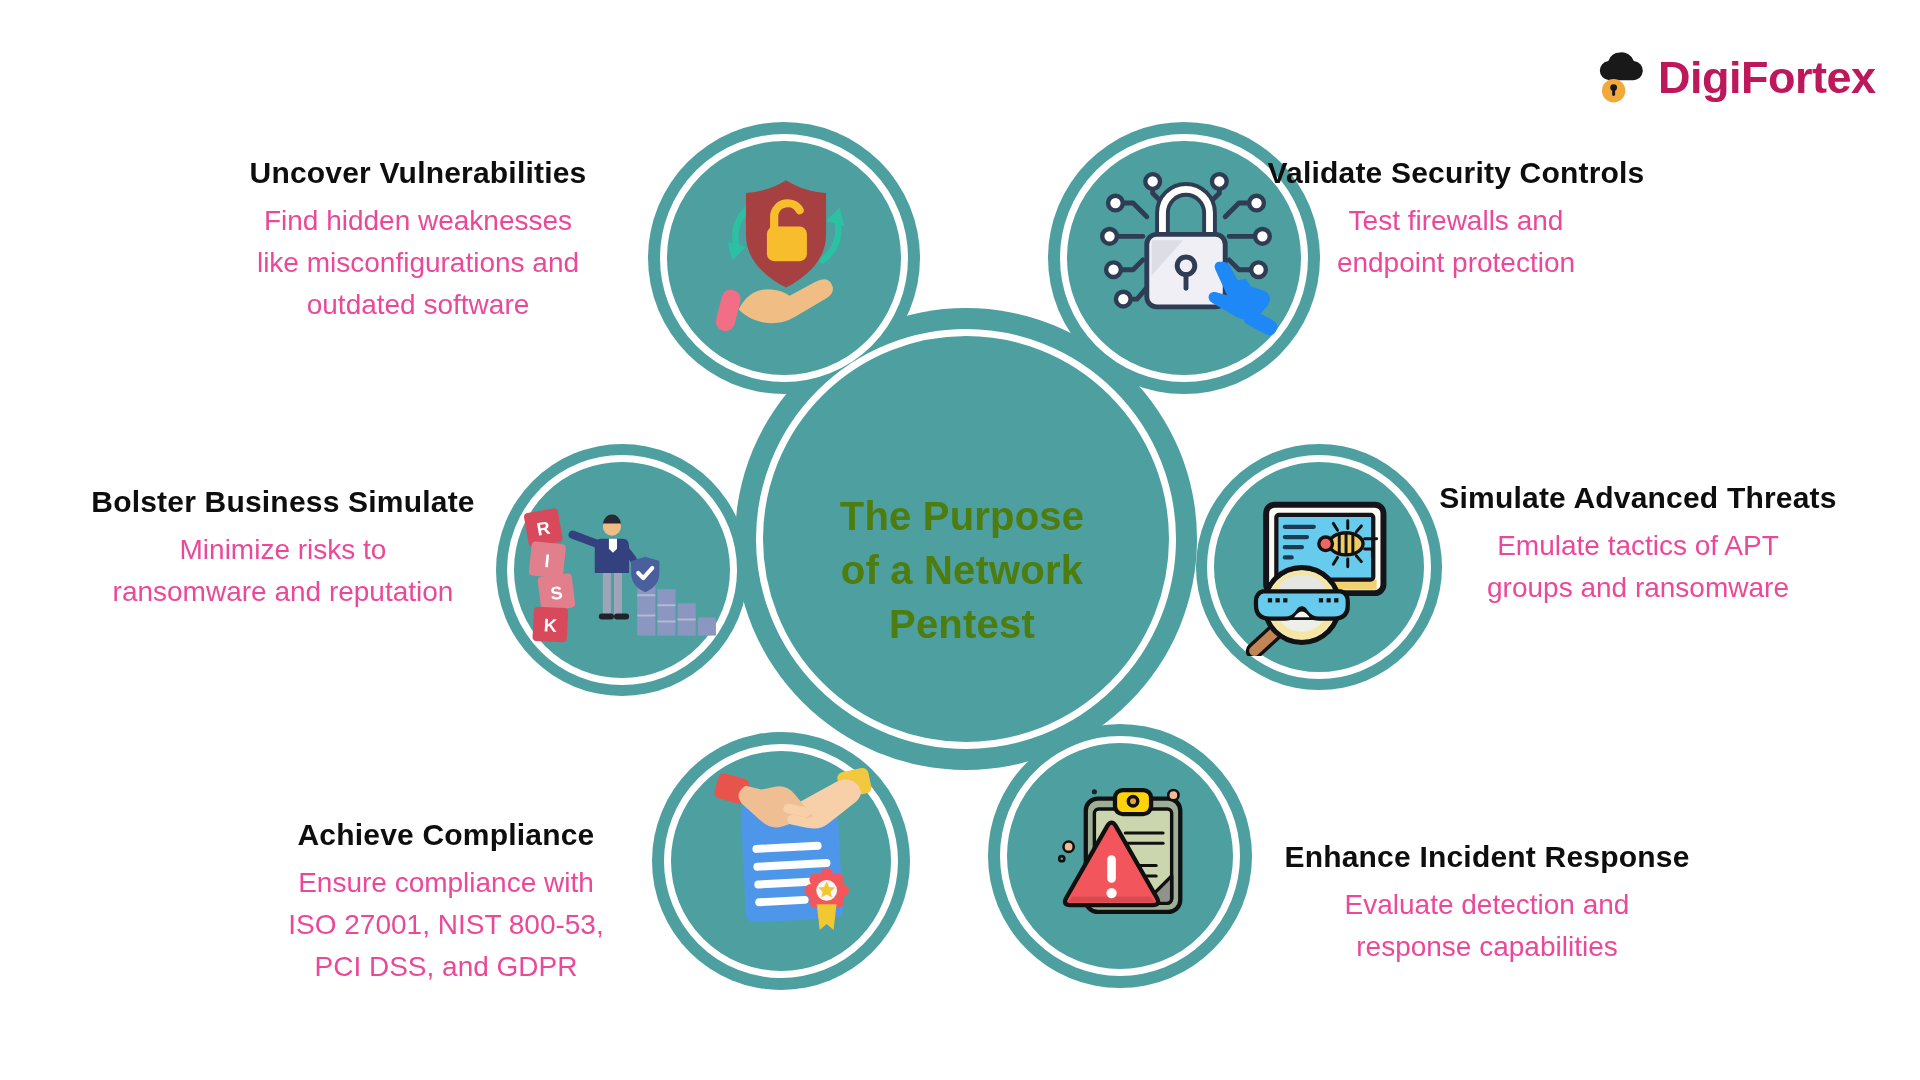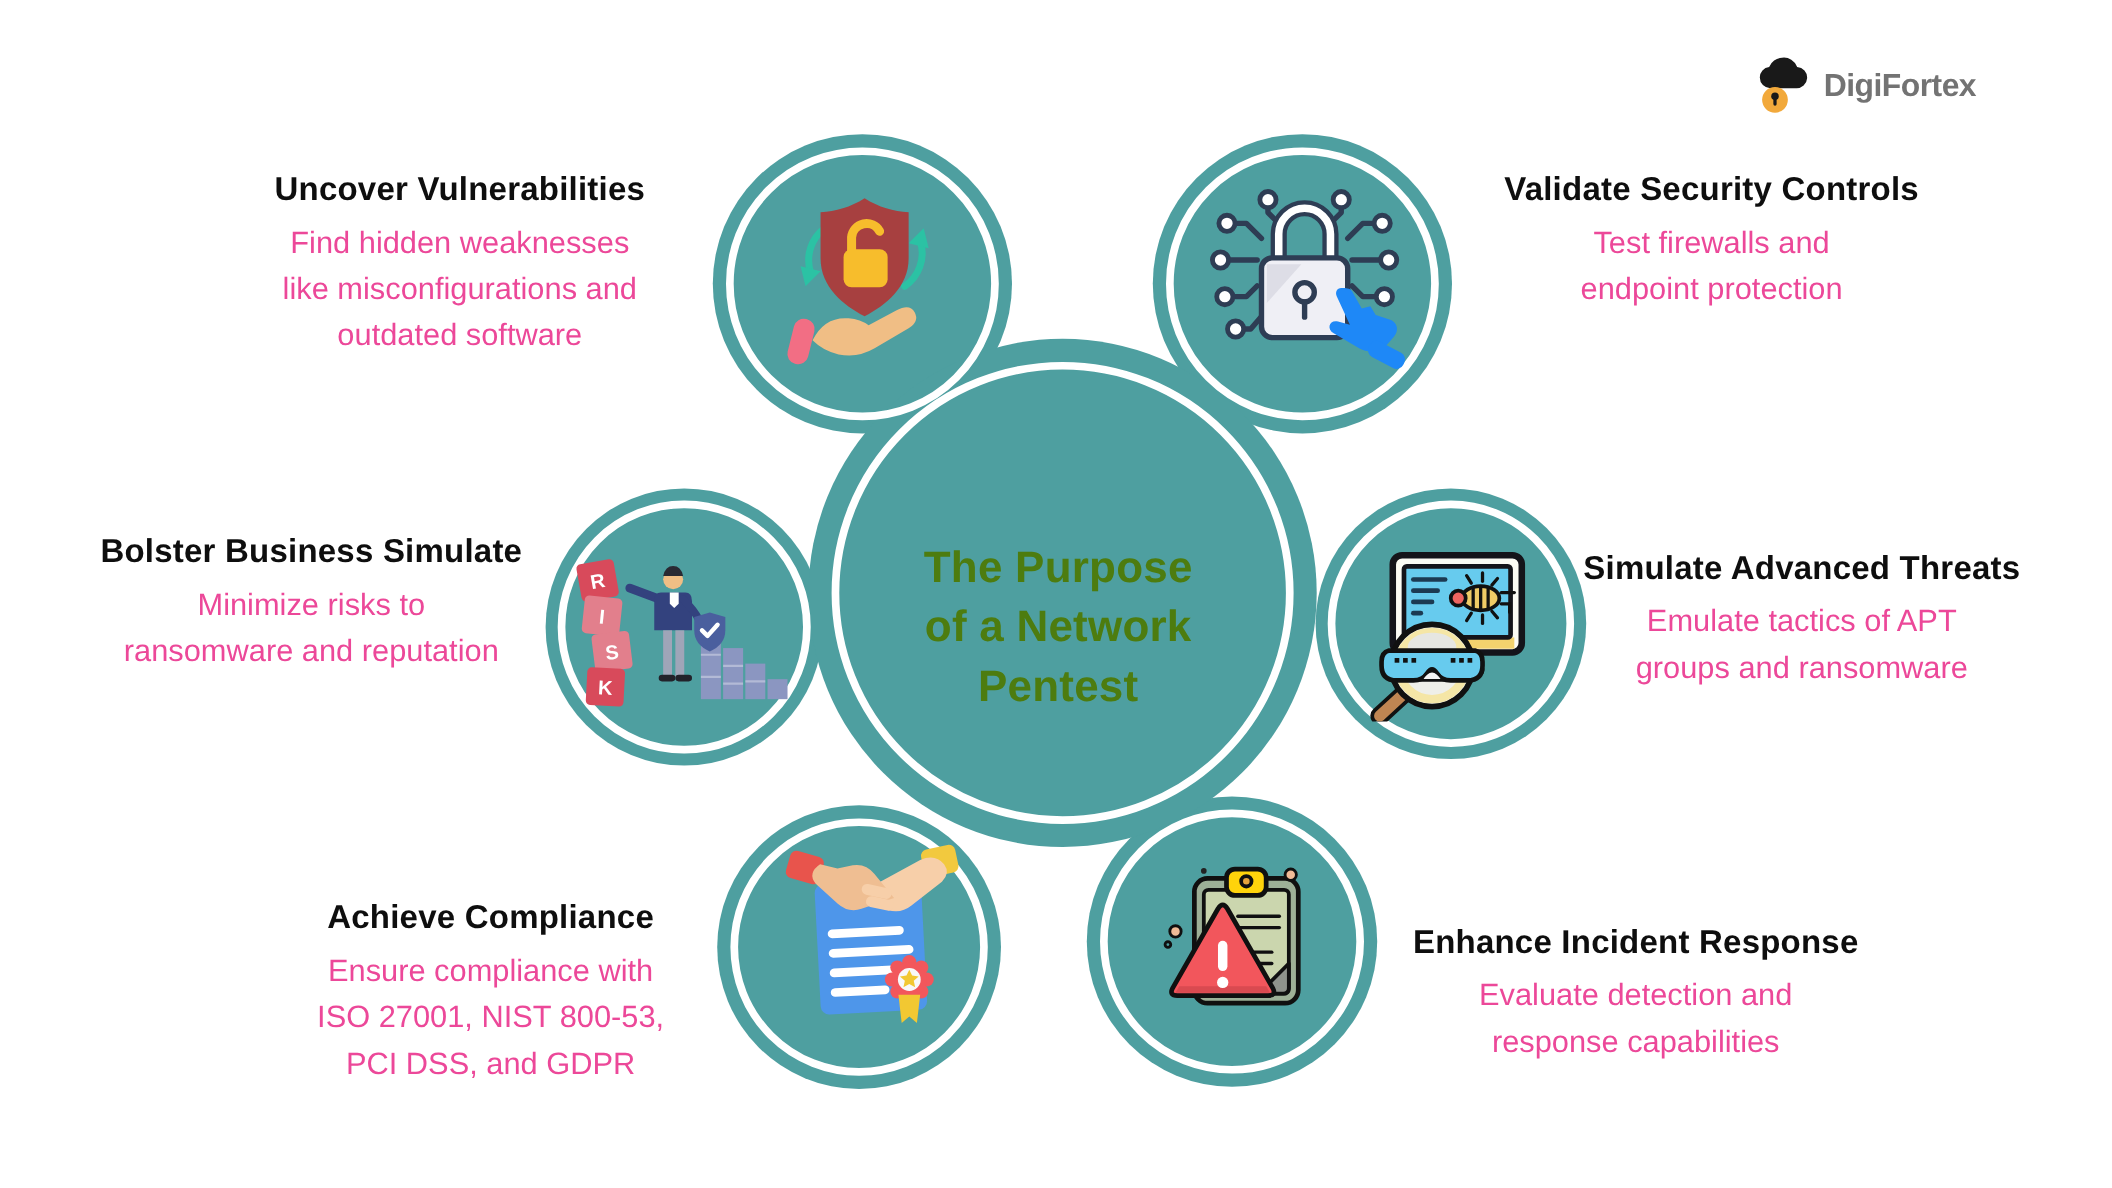--- a/index.html
+++ b/index.html
@@ -41,38 +41,38 @@
   .node-title {
     font-size:30px; font-weight:700; color:#0E0E0E;
     text-decoration-thickness:3px; text-underline-offset:6px;
     letter-spacing:0.2px;
   }
   .node-desc {
     font-size:28px; color:#ec4899; line-height:1.5; margin-top:10px;
     white-space:pre-line;
   }
   .blk-tl { left:198px;  top:156px; width:440px; }
-  .blk-tr { left:1336px; top:156px; width:440px; }
+  .blk-tr { left:1236px; top:156px; width:440px; }
   .blk-ml { left:53px;   top:485px; width:460px; }
-  .blk-mr { left:1418px; top:500px; width:440px; }
+  .blk-mr { left:1418px; top:481px; width:440px; }
   .blk-bl { left:246px;  top:818px; width:400px; }
   .blk-br { left:1267px; top:840px; width:440px; }
   
   .icon { position:absolute; }
   .icon svg { width:100%; height:100%; display:block; }
   .icon-tl { left:695px;  top:162px; width:182px; height:182px; }
   .icon-tr { left:1088px; top:156px; width:196px; height:196px; }
   .icon-ml { left:512px;  top:496px; width:212px; height:152px; }
   .icon-mr { left:1237px; top:486px; width:162px; height:170px; }
   .icon-bl { left:700px;  top:756px; width:188px; height:178px; }
   .icon-br { left:1038px; top:778px; width:166px; height:146px; }
   
   .logo { position:absolute; left:1588px; top:44px; display:flex; align-items:center; gap:6px; }
   .logo svg { width:64px; height:68px; }
-  .logo-text { font-size:29px; font-weight:700; color:#737373; letter-spacing:-0.5px; }
+  .logo-text { font-size:45px; font-weight:700; color:#be185d; letter-spacing:-0.5px; }
 </style>
 </head>
 <body style="--teal: #4E9FA0;">
 
 <div class="disc pos-tl"></div>
 <div class="disc pos-tr"></div>
 <div class="disc pos-ml"></div>
 <div class="disc pos-mr"></div>
 <div class="disc pos-bl"></div>
 <div class="disc pos-br"></div>

